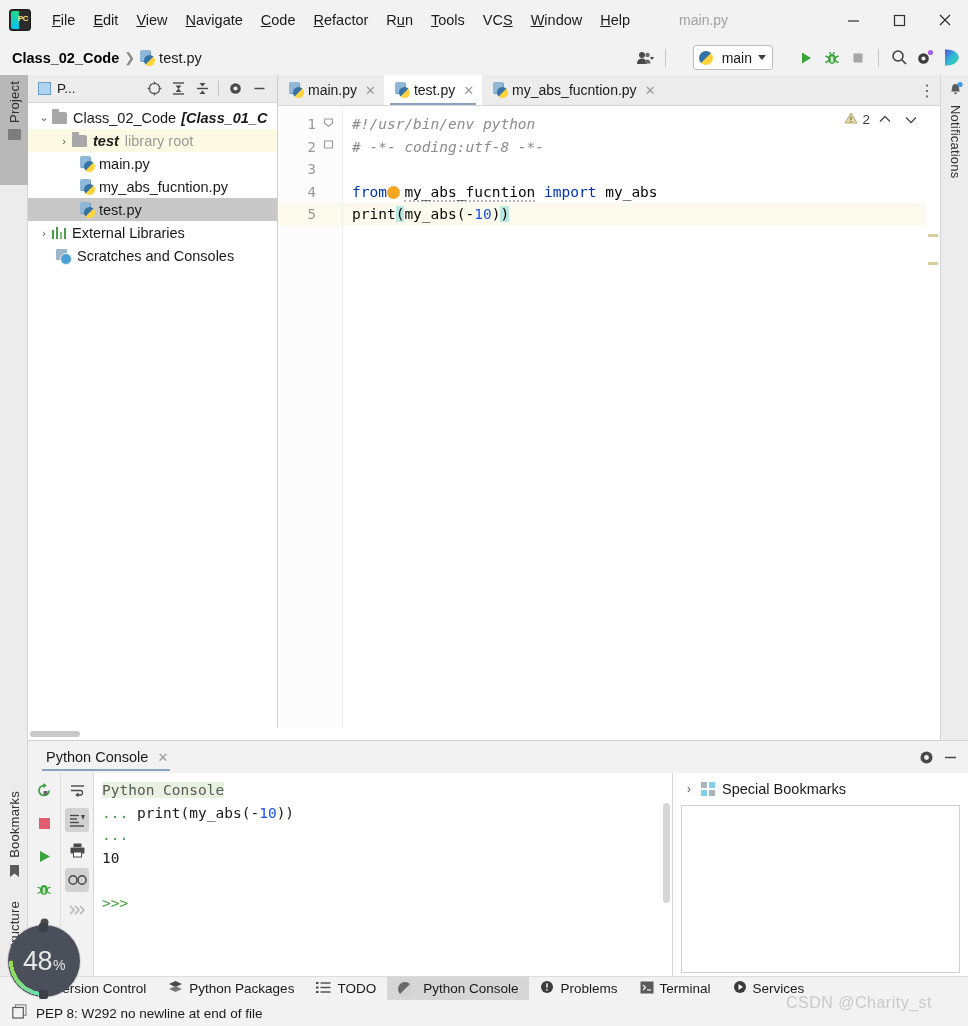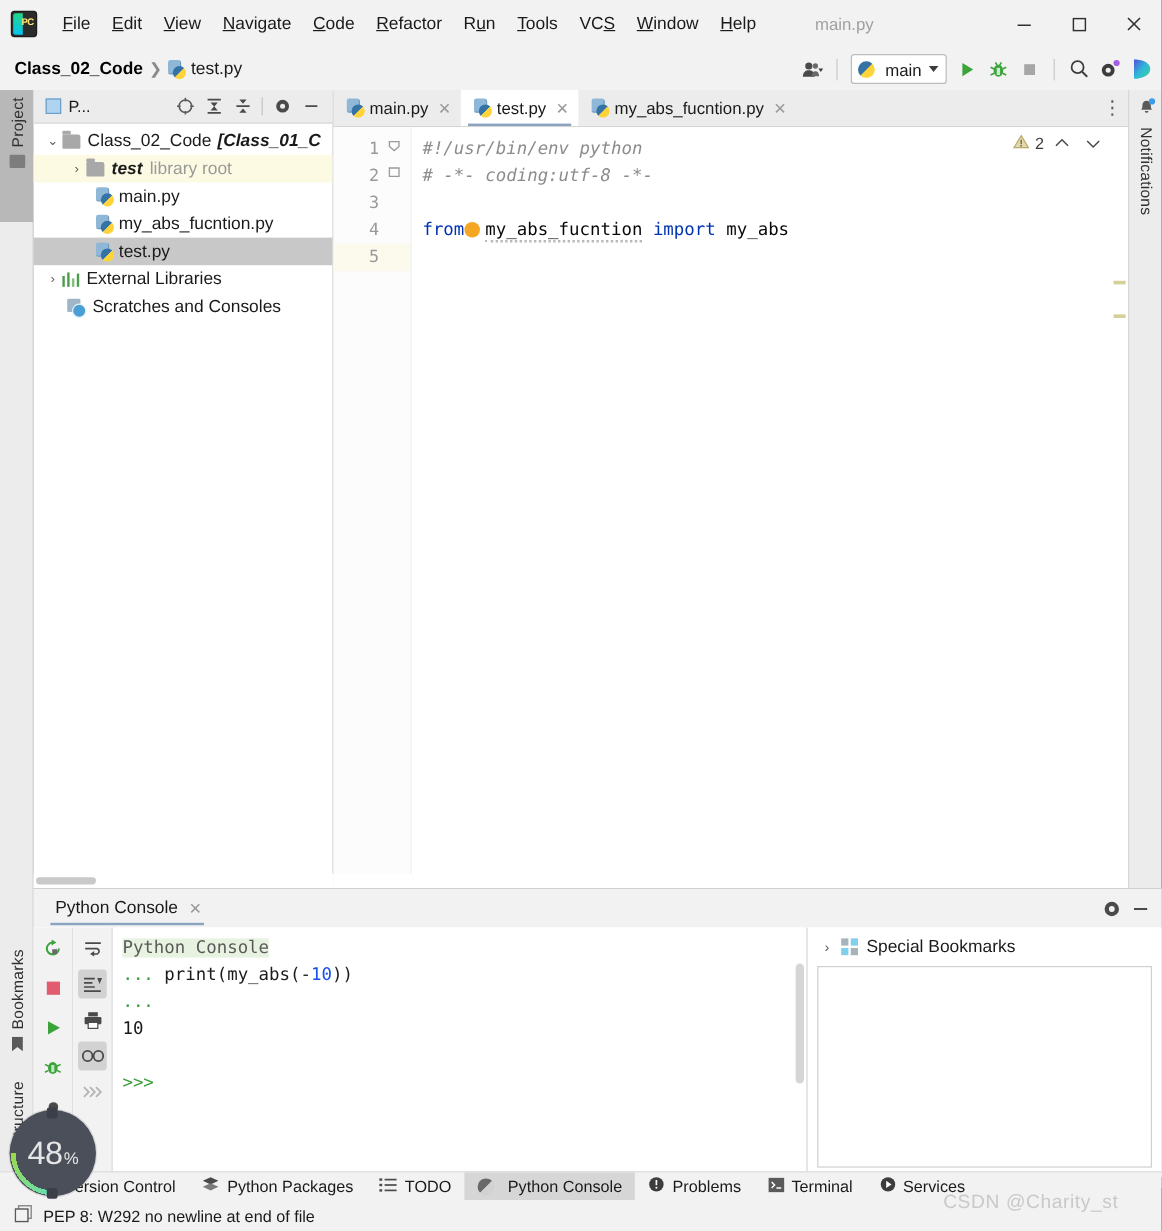--- a/index.html
+++ b/index.html
@@ -3,21 +3,21 @@
 <meta charset="utf-8">
 <style>
   * { box-sizing: border-box; margin: 0; padding: 0; }
   html, body {
     width: 968px; height: 1026px;
     font-family: "Liberation Sans", sans-serif;
     background: #f2f2f2;
     overflow: hidden;
     -webkit-font-smoothing: antialiased;
   }
-  #app { position: relative; width: 968px; height: 1026px; background: #0f172a; }
+  #app { position: relative; width: 968px; height: 1026px; background: #4c1d95; }
 
   
   .menubar {
     position: absolute; left: 0; top: 0; width: 968px; height: 40px;
     background: #f2f2f2; display: flex; align-items: center;
   }
   .pc-logo {
     width: 22px; height: 22px; margin-left: 9px; margin-right: 12px;
     background: linear-gradient(135deg,#2b2b2b 0%,#2b2b2b 100%);
     border-radius: 3px; position: relative; flex: 0 0 auto;
@@ -69,21 +69,21 @@
     background: linear-gradient(135deg,#3572A5 0%,#3572A5 49%,#FFD43B 51%,#FFD43B 100%);
   }
   .py-ico.plain:before{ display:none; }
   .py-ico.plain:after{ left:0; top:1px; width:14px; height:14px; }
 
   .tb-right { position: absolute; right: 4px; top: 0; height: 35px; display: flex; align-items: center; }
   .tb-icon { width: 26px; height: 26px; display:flex; align-items:center; justify-content:center; }
   .tb-divider { width: 1px; height: 18px; background: #c8c8c8; margin: 0 7px; }
   .run-config {
     display: flex; align-items: center; height: 25px; border: 1px solid #bdbdbd;
-    border-radius: 3px; background: #fff; padding: 0 6px 0 5px; margin: 0 4px;
+    border-radius: 3px; background: #fff; padding: 0 6px 0 5px; margin: 0 20px;
   }
   .run-config .lbl { font-size: 14px; color: #1a1a1a; margin: 0 6px 0 4px; }
   .caret-d { width:0;height:0;border-left:4px solid transparent;border-right:4px solid transparent;border-top:5px solid #3c3c3c; }
 
   
   .rail-left {
     position: absolute; left: 0; top: 75px; width: 28px; height: 915px; background: #ececec;
     border-right: 1px solid #d6d6d6;
   }
   .rail-tab {
@@ -562,20 +562,21 @@
           <svg width="11" height="11" viewBox="0 0 11 11">
               <path d="M1.5 2 H9.5 V9 H1.5 Z" fill="none" stroke="#9a9a9a" stroke-width="1.1"></path>
             </svg>
         </div>
       </div>
       <div class="code">
         <div class="cline"><span class="cm">#!/usr/bin/env python</span></div>
         <div class="cline"><span class="cm"># -*- coding:utf-8 -*-</span></div>
         <div class="cline"></div>
         <div class="cline"><span class="kw">from</span><span class="bulb"></span><span>  </span><span class="squig">my_abs_fucntion</span><span> </span><span class="kw">import</span><span> </span><span>my_abs</span></div>
+        <div class="cline cur"><span class="fn">print</span><span class="hl-paren">(</span><span>my_abs(-</span><span class="num">10</span><span>)</span><span class="hl-paren">)</span></div>
       </div>
       <div class="editor-marks">
         <div class="mark" style="top:97px;"></div>
         <div class="mark" style="top:125px;"></div>
       </div>
       <div class="ed-hscroll"></div>
     </div>
 
     <div class="warn-box">
       <span>

